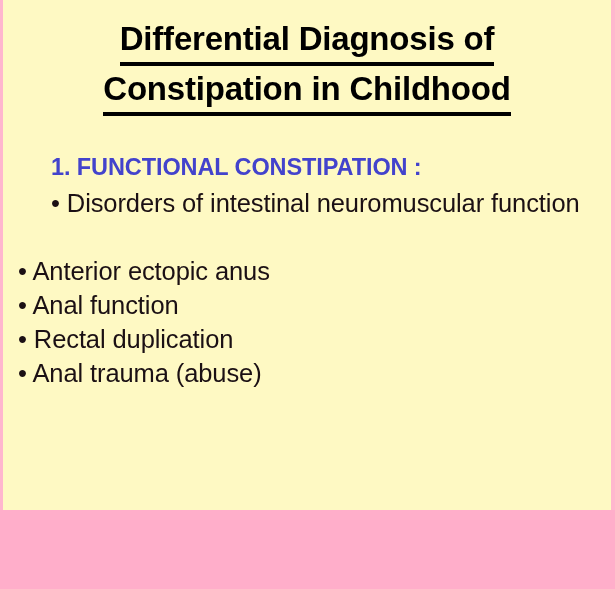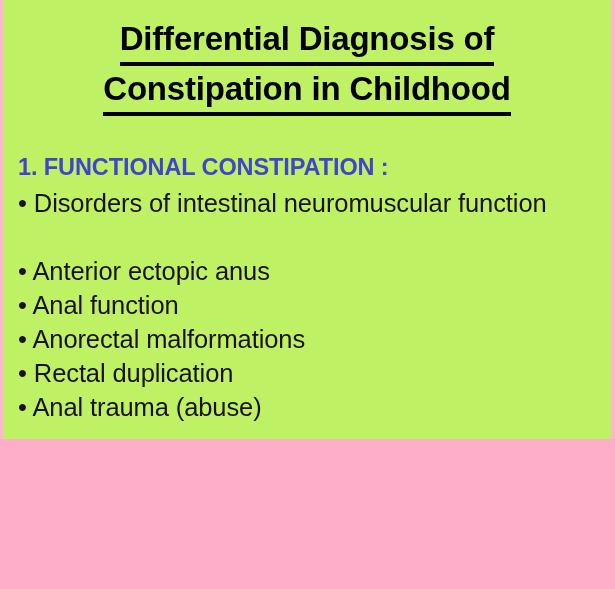--- a/index.html
+++ b/index.html
@@ -12,22 +12,22 @@
     height: 589px;
     overflow: hidden;
     font-family: "Liberation Sans", "DejaVu Sans", sans-serif;
     background: #ffaeca;
   }
 
   .slide {
     position: relative;
     box-sizing: border-box;
     width: 615px;
-    height: 439px;
-    background: #bef264;
+    height: 510px;
+    background: #fef9c3;
     border-left: 3px solid #ffb6ce;
     border-right: 4px solid #ffb6ce;
     overflow: hidden;
   }
 
   
   .title-block {
     padding-top: 16px;
     text-align: center;
   }
@@ -49,20 +49,21 @@
   
   .body-block {
     padding: 0 6px 0 15px;
   }
 
   .section {
     margin-top: 34px;
   }
   .section.first {
     margin-top: 36px;
+    margin-left: 33px;
   }
 
   .section-heading {
     color: #4343cc;
     font-weight: bold;
     font-size: 23.5px;
     line-height: 30px;
     letter-spacing: -0.1px;
     white-space: nowrap;
     margin-bottom: 4px;
@@ -105,20 +106,19 @@
       <div class="section-heading">1. FUNCTIONAL CONSTIPATION :</div>
       <ul class="bullet-list">
         <li class="bullet-item"><span class="dot">•</span> <span class="txt">Disorders of intestinal neuromuscular function</span></li>
       </ul>
     </div>
 
     <div class="section">
       <ul class="bullet-list">
         <li class="bullet-item"><span class="dot">•</span> <span class="txt">Anterior ectopic anus</span></li>
         <li class="bullet-item"><span class="dot">•</span> <span class="txt">Anal function</span></li>
-        <li class="bullet-item"><span class="dot">•</span> <span class="txt">Anorectal malformations</span></li>
         <li class="bullet-item"><span class="dot">•</span> <span class="txt">Rectal duplication</span></li>
         <li class="bullet-item"><span class="dot">•</span> <span class="txt">Anal trauma (abuse)</span></li>
       </ul>
     </div>
 
   </div>
 </div>
 
 </body></html>

